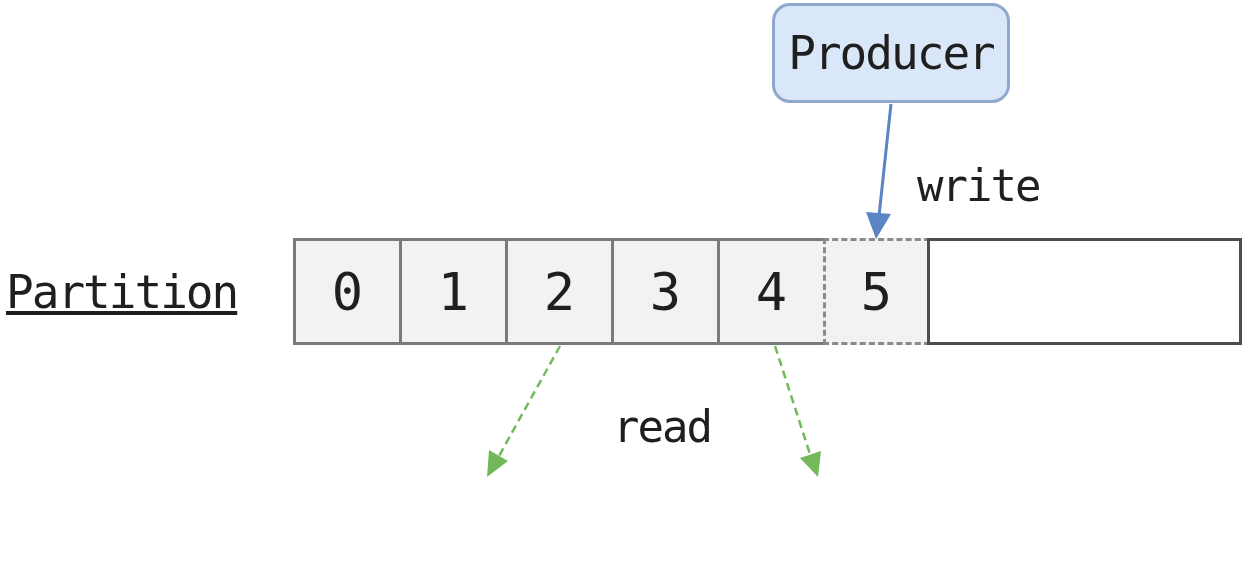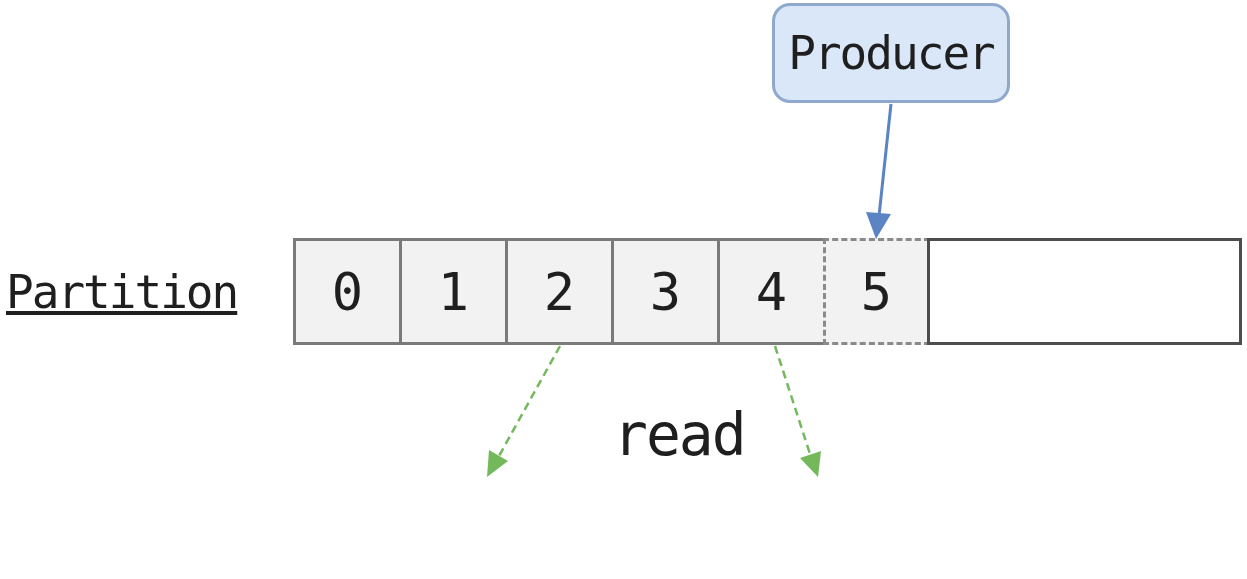--- a/index.html
+++ b/index.html
@@ -35,41 +35,42 @@
   .cell.dashed {
     width:107px;
     border-style:dashed; border-color:var(--dashed-border);
   }
   .tail-box {
     box-sizing:border-box; width:315px; height:107px; margin-left:-3px;
     background:#ffffff; border:3px solid var(--tail-border);
   }
 
   .label-write { position:absolute; left:917px; top:160px; font-size:44px; letter-spacing:-2px; }
-  .label-read  { position:absolute; left:613px; top:401px; font-size:58px; letter-spacing:-2px; }
+  .label-read  { position:absolute; left:613px; top:401px; font-size:44px; letter-spacing:-2px; }
 
   .consumer { position:absolute; font-size:44px; letter-spacing:-2px; line-height:47px; white-space:pre; }
   .consumer-a { left:353px; top:482px; }
   .consumer-b { left:746px; top:482px; }
 
   svg.arrows { position:absolute; left:0; top:0; width:1247px; height:579px; pointer-events:none; }
   .blue-line  { stroke:var(--blue-arrow); stroke-width:3; fill:none; }
   .blue-head  { fill:var(--blue-arrow); stroke:none; }
   .green-line { stroke:var(--green-arrow); stroke-width:2.5; fill:none; stroke-dasharray:8 5; }
   .green-head { fill:var(--green-arrow); stroke:none; }
 </style>
 </head>
 <body>
 
 <div class="canvas">
 
   <div class="producer-box">
     <span>Producer</span>
   </div>
 
+  <div class="label-write">write</div>
   <div class="label-read">read</div>
 
   <div class="partition-label">Partition</div>
 
   <div class="row">
     <div class="cell">0</div>
     <div class="cell">1</div>
     <div class="cell">2</div>
     <div class="cell">3</div>
     <div class="cell">4</div>

